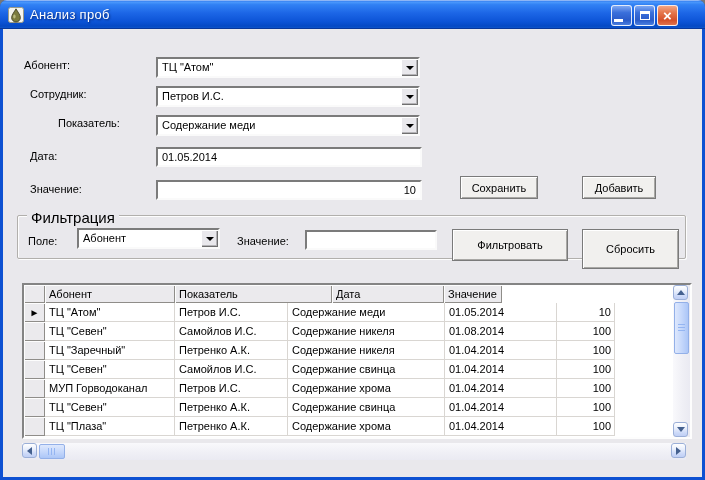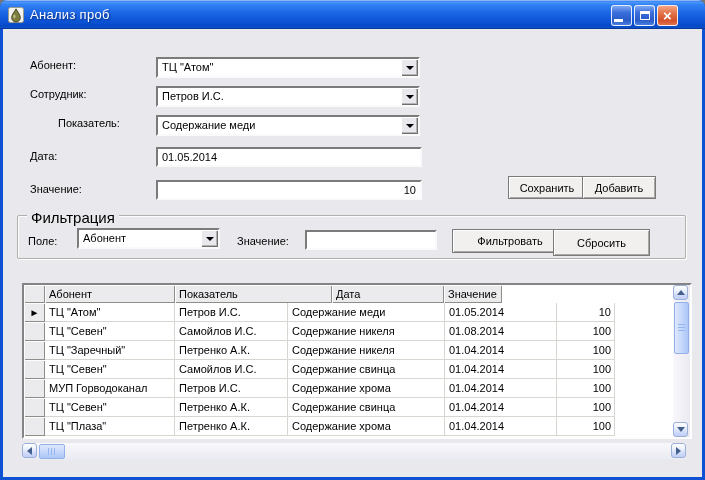--- a/index.html
+++ b/index.html
@@ -158,21 +158,21 @@
           <div class="glyph-max"></div>
         </div>
       <div class="cap-btn cap-red">
           <span class="glyph-x">×</span>
         </div>
     </div>
   </div>
 
   <div class="client">
 
-    <span class="lbl" style="left:27px; top:30px;">Абонент:</span>
+    <span class="lbl" style="left:21px; top:30px;">Абонент:</span>
     <span class="lbl" style="left:27px; top:59px;">Сотрудник:</span>
     <span class="lbl" style="left:27px; top:88px;margin-left:28px;">Показатель:</span>
     <span class="lbl" style="left:27px; top:121px;">Дата:</span>
     <span class="lbl" style="left:27px; top:154px;">Значение:</span>
 
     <div class="combo" style="left:153px; top:28px; width:264px; height:21px;">
       <span class="combo-text">ТЦ "Атом"</span>
       <div class="combo-btn">
           <div class="tri-dn-b"></div>
         </div>
@@ -186,37 +186,37 @@
     <div class="combo" style="left:153px; top:86px; width:264px; height:21px;">
       <span class="combo-text">Содержание меди</span>
       <div class="combo-btn">
           <div class="tri-dn-b"></div>
         </div>
     </div>
 
     <input class="tb" style="left: 153px; top: 118px; width: 266px; height: 20px;" value="01.05.2014">
     <input class="tb right" style="left: 153px; top: 151px; width: 266px; height: 20px;" value="10">
 
-    <div class="btn" style="left:457px; top:147px; width:78px; height:23px;margin-left:48px;">Сохранить</div>
+    <div class="btn" style="left:457px; top:147px; width:78px; height:23px;">Сохранить</div>
     <div class="btn" style="left:579px; top:147px; width:74px; height:23px;">Добавить</div>
 
     <div class="groupbox" style="left:14px; top:186px; width:669px; height:44px;">
       <span class="group-title">Фильтрация</span>
     </div>
     <span class="lbl" style="left:25px; top:206px;">Поле:</span>
     <div class="combo" style="left:74px; top:199px; width:143px; height:21px;">
       <span class="combo-text">Абонент</span>
       <div class="combo-btn">
           <div class="tri-dn-b"></div>
         </div>
     </div>
     <span class="lbl" style="left:234px; top:206px;">Значение:</span>
     <input class="tb" style="left: 302px; top: 201px; width: 132px; height: 20px;" value="">
-    <div class="btn" style="left:449px; top:200px; width:116px; height:24px;">Фильтровать</div>
-    <div class="btn" style="left:550px; top:200px; width:97px; height:27px;">Сбросить</div>
+    <div class="btn" style="left:449px; top:200px; width:116px; height:32px;">Фильтровать</div>
+    <div class="btn" style="left:579px; top:200px; width:97px; height:40px;">Сбросить</div>
 
     <div class="grid">
       <div class="grid-content">
 
         <div class="grow">
           <div class="rs hdr"></div>
           <div class="gh c1">Абонент</div>
           <div class="gh c3">Показатель</div>
           <div class="gh c4">Дата</div>
           <div class="gh c5">Значение</div>

